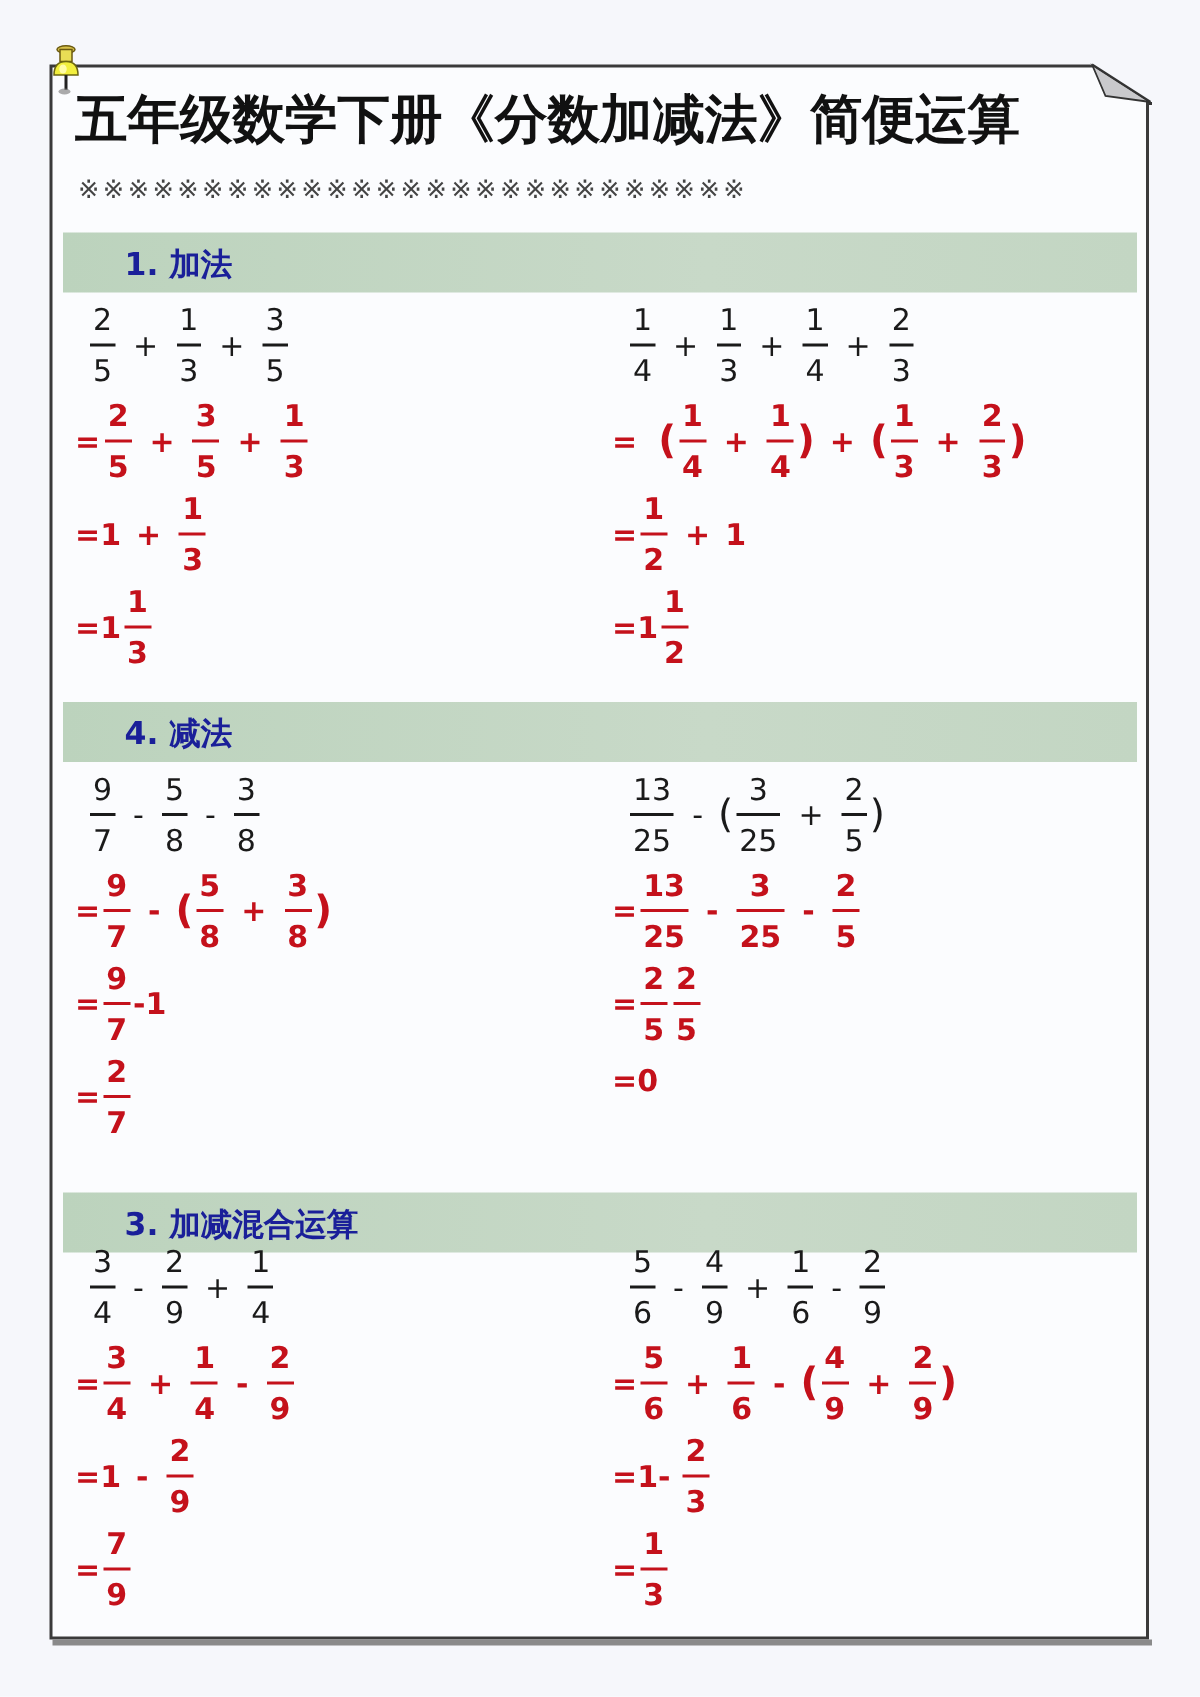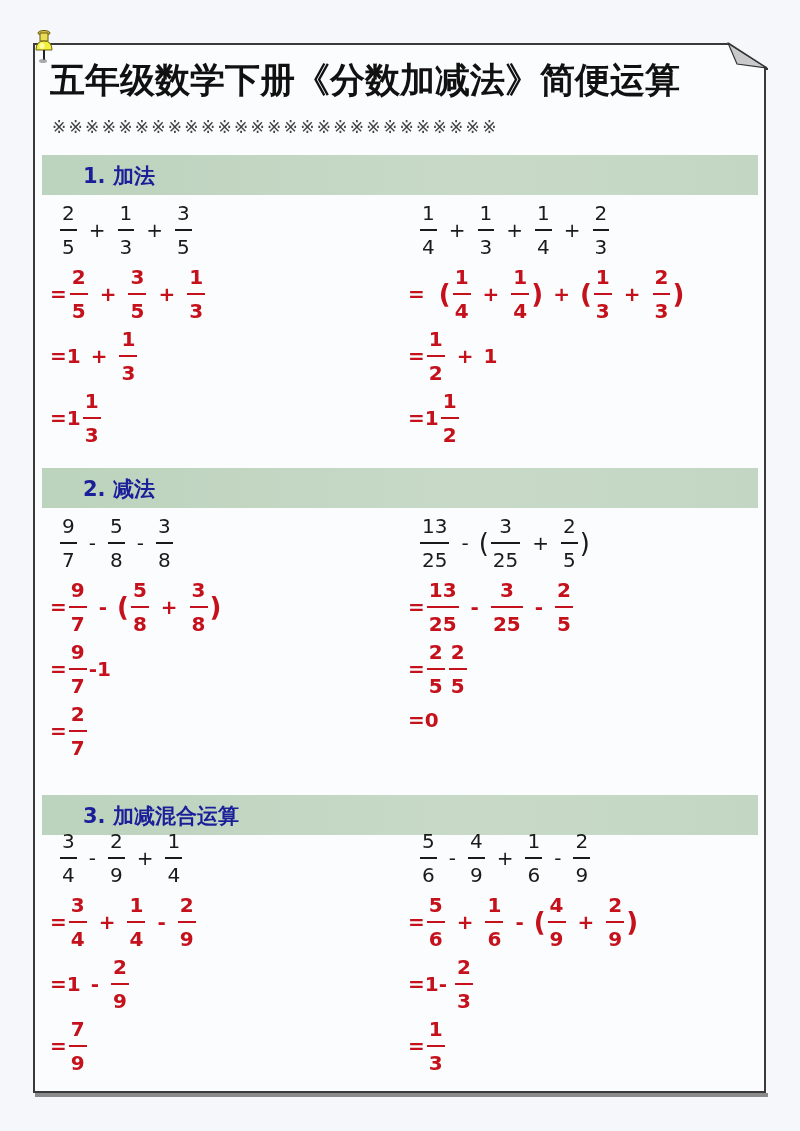--- a/index.html
+++ b/index.html
@@ -208,21 +208,21 @@
   <span>=</span>
     <span>1</span>
   <span class="frac">
       <span class="n">1</span>
       <span class="bar"></span>
       <span class="n">2</span>
     </span>
 </div>
 
 <div class="band" style="top:468px">
-    <span>2. 减法</span>
+    <span>4. 减法</span>
   </div>
 
 <div class="line black" style="left:58px;top:511px">
   <span class="frac">
       <span class="n">9</span>
       <span class="bar"></span>
       <span class="n">7</span>
     </span>
   <span class="op">-</span>
   <span class="frac">

